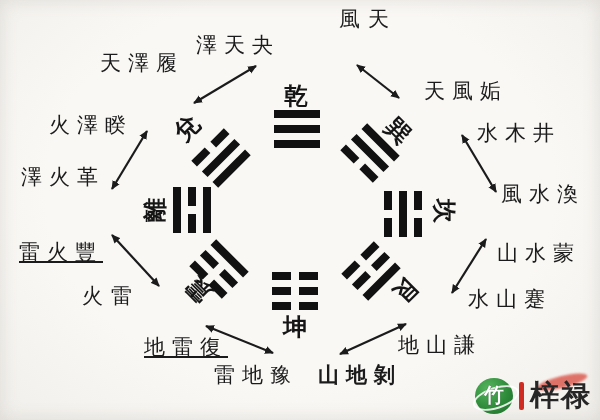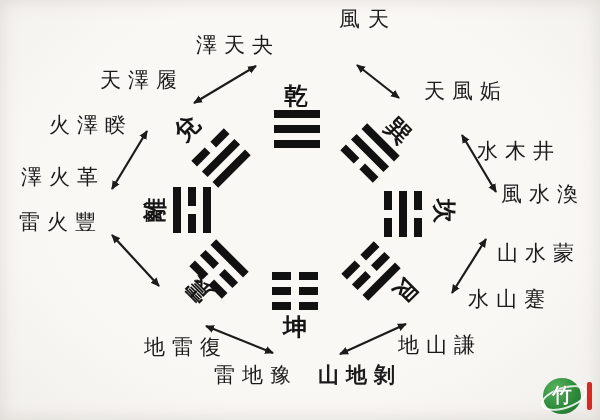--- a/index.html
+++ b/index.html
@@ -216,41 +216,46 @@
         <div class="tri-row">
           <div class="seg half"></div>
           <div class="seg half"></div>
         </div>
       </div>
       <div class="tri-label" style="left: 398px; top: 131px; transform: translate(-50%, -50%) rotate(45deg);">巽</div>
     </div>
 
   <div id="hex-labels">
       <div class="hex-label" style="left: 196px; top: 31px;">澤天夬</div>
-      <div class="hex-label" style="left: 100px; top: 66px;">天澤履</div>
+      <div class="hex-label" style="left: 100px; top: 49px;">天澤履</div>
       <div class="hex-label" style="left: 49px; top: 111px;">火澤睽</div>
       <div class="hex-label" style="left: 21px; top: 163px;">澤火革</div>
-      <div class="hex-label" style="left: 19px; top: 208px;">雷火豐</div>
+      <div class="hex-label" style="left: 19px; top: 238px; text-decoration: underline;">雷火豐</div>
       <div class="hex-label twoline" style="left: 78px; top: 283px; width: 66px;">
-      </div>
-      <div class="hex-label" style="left: 144px; top: 333px;">地雷復</div>
+        <div>火雷</div>
+      </div>
+      <div class="hex-label" style="left: 144px; top: 333px; text-decoration: underline;">地雷復</div>
       <div class="hex-label" style="left: 214px; top: 361px;">雷地豫</div>
       <div class="hex-label twoline" style="left: 335px; top: 6px; width: 66px;">
         <div>風天</div>
       </div>
       <div class="hex-label" style="left: 424px; top: 77px;">天風姤</div>
-      <div class="hex-label" style="left: 477px; top: 137px;">水木井</div>
+      <div class="hex-label" style="left: 477px; top: 119px;">水木井</div>
       <div class="hex-label" style="left: 501px; top: 173px; margin-top: 7px;">風水渙</div>
       <div class="hex-label" style="left: 497px; top: 239px;">山水蒙</div>
       <div class="hex-label" style="left: 468px; top: 285px;">水山蹇</div>
       <div class="hex-label" style="left: 398px; top: 331px;">地山謙</div>
       <div class="hex-label" style="left: 318px; top: 361px; font-weight: bold;">山地剝</div>
     </div>
 
   <div class="logo">
     <div class="logo-globe">
       <div class="ring"></div>
       <div class="bamboo">竹</div>
     </div>
     <div class="logo-bar"></div>
+    <div class="logo-text">
+      <span class="swoosh"></span>
+      <span class="txt">梓禄</span>
+    </div>
   </div>
 
 </div>
 
 </body></html>

